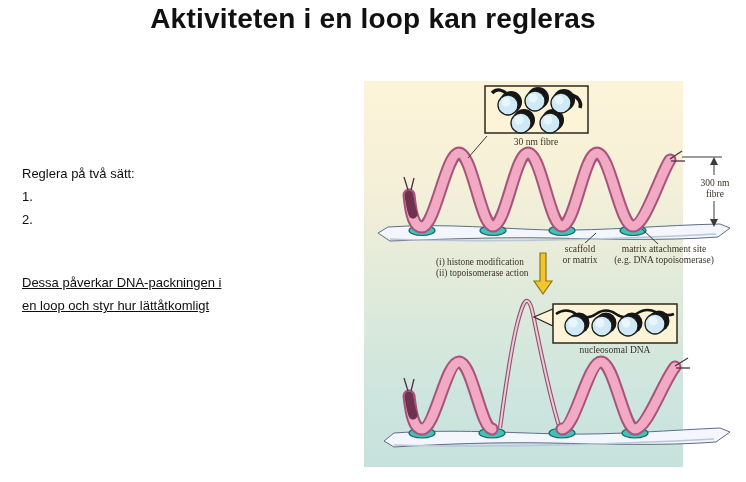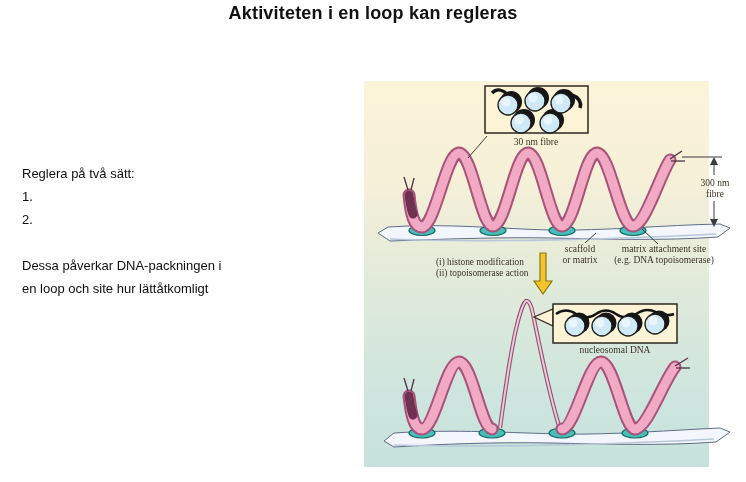--- a/index.html
+++ b/index.html
@@ -2,31 +2,31 @@
 <html><head>
 <meta charset="utf-8">
 <style>
   html,body{margin:0;padding:0;}
   body{
     width:746px;height:482px;position:relative;background:#ffffff;
     font-family:"Liberation Sans",sans-serif;overflow:hidden;
   }
   .slide-title{
     position:absolute;top:3px;left:0;width:746px;text-align:center;
-    font-size:18px;font-weight:bold;color:#111111;letter-spacing:0.2px;
+    font-size:28px;font-weight:bold;color:#111111;letter-spacing:0.2px;
   }
   .left-text{
     position:absolute;left:22px;top:162px;width:335px;
     font-size:13px;line-height:23px;color:#0e0e0e;
   }
   .list-row{display:flex;}
   .list-num{width:29px;flex:0 0 29px;}
-  .para{margin-top:23px;}
+  .para{margin-top:40px;text-decoration:underline;}
   .figure-panel{
-    position:absolute;left:364px;top:81px;width:345px;height:386px;
+    position:absolute;left:364px;top:81px;width:319px;height:386px;
     background:linear-gradient(180deg,#fcf4d9 0%,#f6f0d8 25%,#e7ecd9 45%,#d8e8dc 65%,#cde5de 82%,#c7e2dc 100%);
   }
   .figure-panel svg{display:block;}
   .fig-label{
     font-family:"Liberation Serif",serif;
     fill:#3b3227;
   }
 </style>
 </head>
 <body>
@@ -36,21 +36,21 @@
 <div class="left-text">
   <div>Reglera på två sätt:</div>
   <div class="list-row">
     <span class="list-num">1.</span>
   </div>
   <div class="list-row">
     <span class="list-num">2.</span>
   </div>
   <div class="para">
     <div>Dessa påverkar DNA-packningen i</div>
-    <div>en loop och site hur lättåtkomligt</div>
+    <div>en loop och styr hur lättåtkomligt</div>
   </div>
 </div>
 
 <div class="figure-panel">
 <svg width="374" height="386" viewBox="0 0 374 386" xmlns="http://www.w3.org/2000/svg">
 
   <g>
     <path d="M14,152 L24,146 C80,142 140,148 186,149 C240,150 300,144 356,143 L366,147 L354,156 C300,160 240,158 186,157 C140,156 80,158 26,160 Z" fill="#f3f6fc" stroke="#5f6d88" stroke-width="1"></path>
     <path d="M26,158 C120,162 260,158 352,153" fill="none" stroke="#b9c7da" stroke-width="1.6"></path>
   </g>

